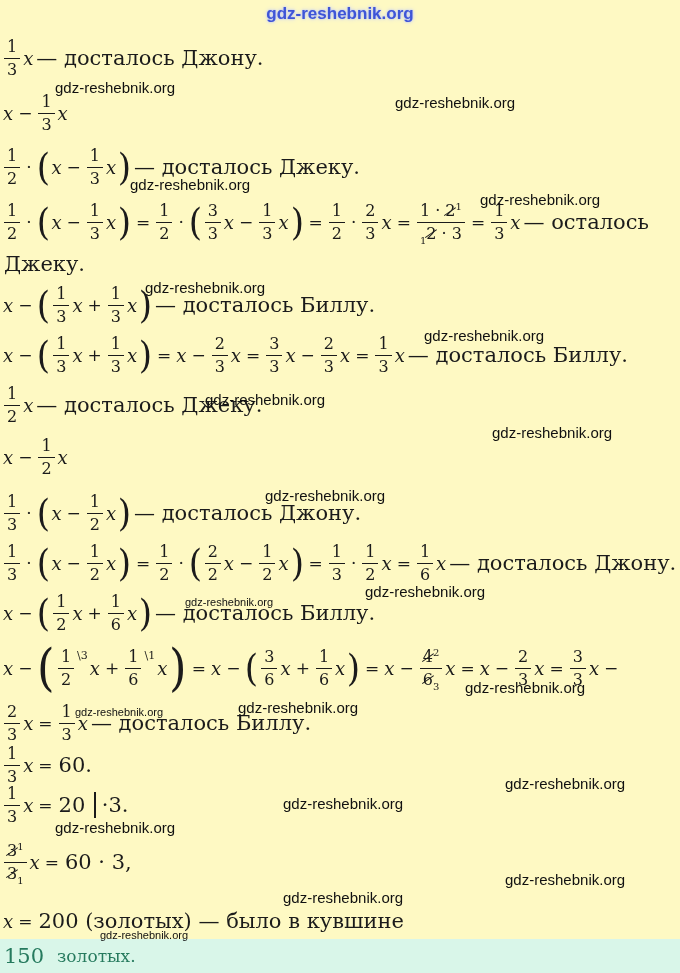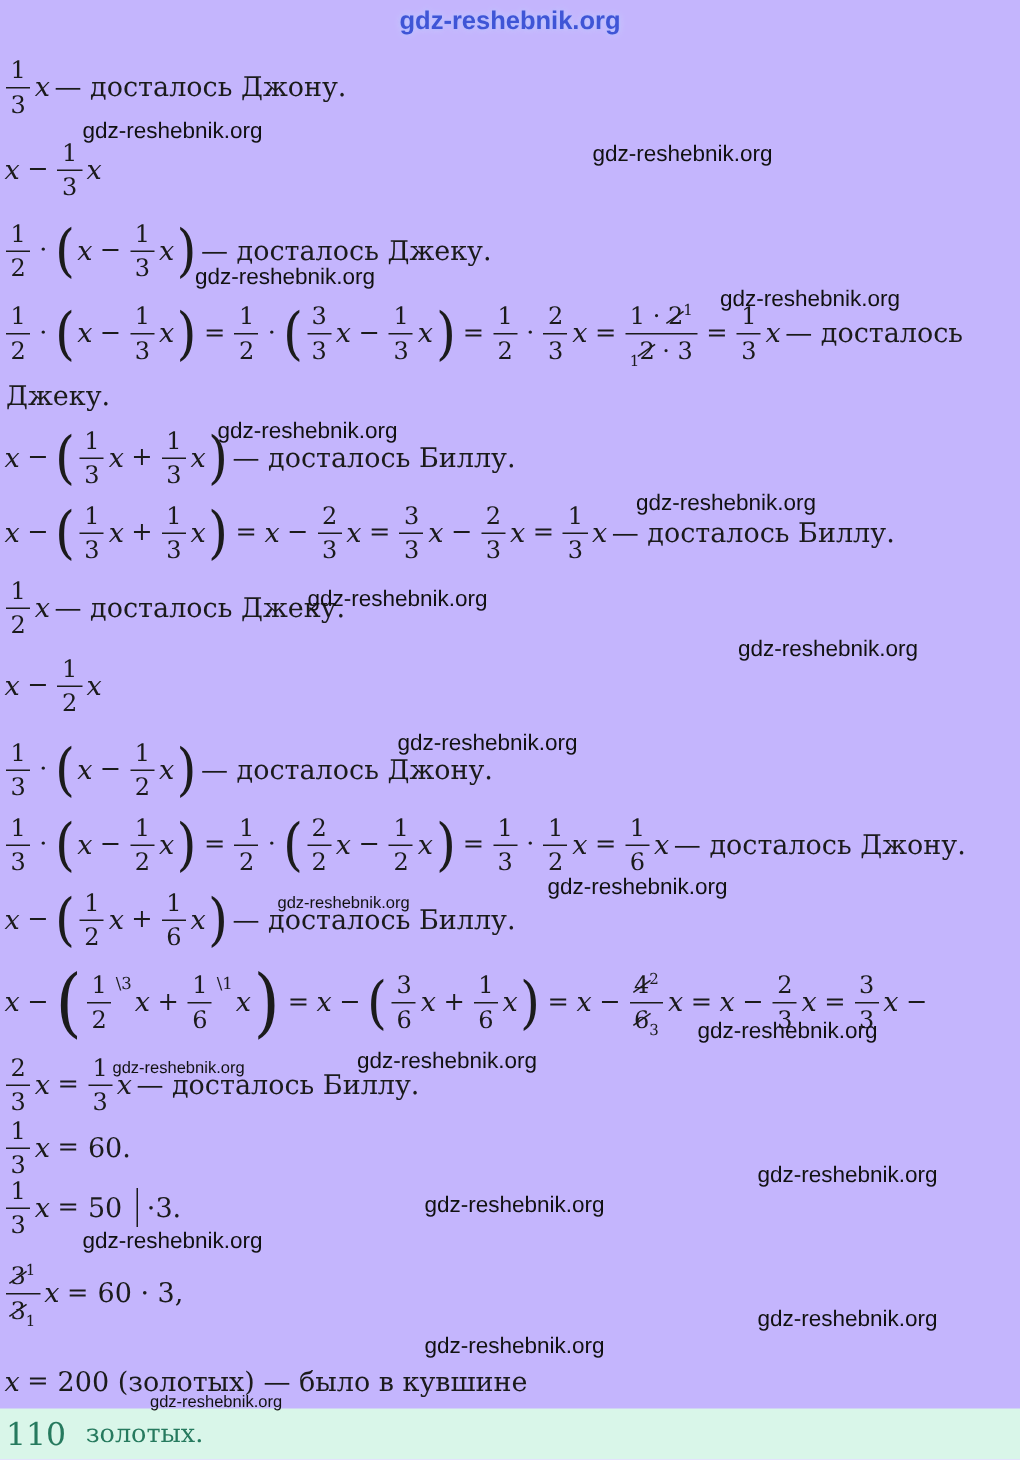--- a/index.html
+++ b/index.html
@@ -2,21 +2,21 @@
 <html><head>
 <meta charset="utf-8">
 <style>
   * { box-sizing: border-box; }
   html, body { margin: 0; padding: 0; background: #ffffff; }
   #page {
     position: relative;
     width: 680px;
     height: 973px;
     overflow: hidden;
-    background: #c4b5fd;
+    background: #fef9c3;
     font-family: "DejaVu Serif", serif;
     color: var(--ink, #1b1b1b);
   }
 
   
   .wm-top {
     position: absolute;
     top: 4px;
     left: 50%;
     transform: translateX(-50%);
@@ -46,21 +46,21 @@
     left: 2px;
     height: 46px;
     display: flex;
     align-items: center;
     white-space: nowrap;
     font-size: 17px;
     z-index: 2;
   }
   .var { font-style: italic; font-size: 18px; margin: 0 1px; }
   .op  { margin: 0 4px; font-size: 17px; }
-  .txt { margin-left: 2px; font-size: 18px; }
+  .txt { margin-left: 2px; font-size: 21px; }
   .frac {
     display: inline-flex;
     flex-direction: column;
     align-items: stretch;
     text-align: center;
     margin: 0 2px;
     line-height: 1;
   }
   .num, .den {
     font-size: 16px;
@@ -113,21 +113,21 @@
   .answer-num  { font-size: 21px; color: var(--ansfg, #267a5e); }
   .answer-word { font-size: 17px; color: var(--ansfg, #267a5e); margin-left: 13px; }
 </style>
 </head>
 <body>
 
 <div id="page" style="--ink: #1b1b1b; --ansbg: #d9f6e9; --ansfg: #267a5e; --topwm: #3f55d6;">
   <div class="wm-top">gdz-reshebnik.org</div>
 
   <div class="answer-bar">
-    <span class="answer-num">110</span>
+    <span class="answer-num">150</span>
     <span class="answer-word">золотых.</span>
   </div>
 <div class="math-line" style="top: 35px;">
       <span class="frac">
         <span class="num"><span>1</span></span>
         <span class="den"><span>3</span></span>
       </span>
       <span class="var">x</span>
       <span class="txt"> — досталось Джону.</span>
     </div>
@@ -206,21 +206,21 @@
       <span class="frac">
         <span class="num"><span>1</span><span> · </span><span class="strike">2</span><span class="csup">1</span></span>
         <span class="den"><span class="csub">1</span><span class="strike">2</span><span> · </span><span>3</span></span>
       </span>
       <span class="op">=</span>
       <span class="frac">
         <span class="num"><span>1</span></span>
         <span class="den"><span>3</span></span>
       </span>
       <span class="var">x</span>
-      <span class="txt"> — досталось</span>
+      <span class="txt"> — осталось</span>
     </div>
     <div class="math-line" style="top: 241px;">
       <span class="txt">Джеку.</span>
     </div>
     <div class="math-line" style="top: 282px;">
       <span class="var">x</span>
       <span class="op">−</span>
       <span class="bigp">(</span>
       <span class="frac">
         <span class="num"><span>1</span></span>
@@ -466,21 +466,21 @@
       <span class="op">=</span>
       <span class="txt">60.</span>
     </div>
     <div class="math-line" style="top: 782px;">
       <span class="frac">
         <span class="num"><span>1</span></span>
         <span class="den"><span>3</span></span>
       </span>
       <span class="var">x</span>
       <span class="op">=</span>
-      <span class="txt">50</span>
+      <span class="txt">20</span>
       <span class="vbar"></span>
       <span class="txt">·3.</span>
     </div>
     <div class="math-line" style="top: 839px;">
       <span class="frac">
         <span class="num"><span class="strike">3</span><span class="csup">1</span></span>
         <span class="den"><span class="strike">3</span><span class="csub">1</span></span>
       </span>
       <span class="var">x</span>
       <span class="op">=</span>

